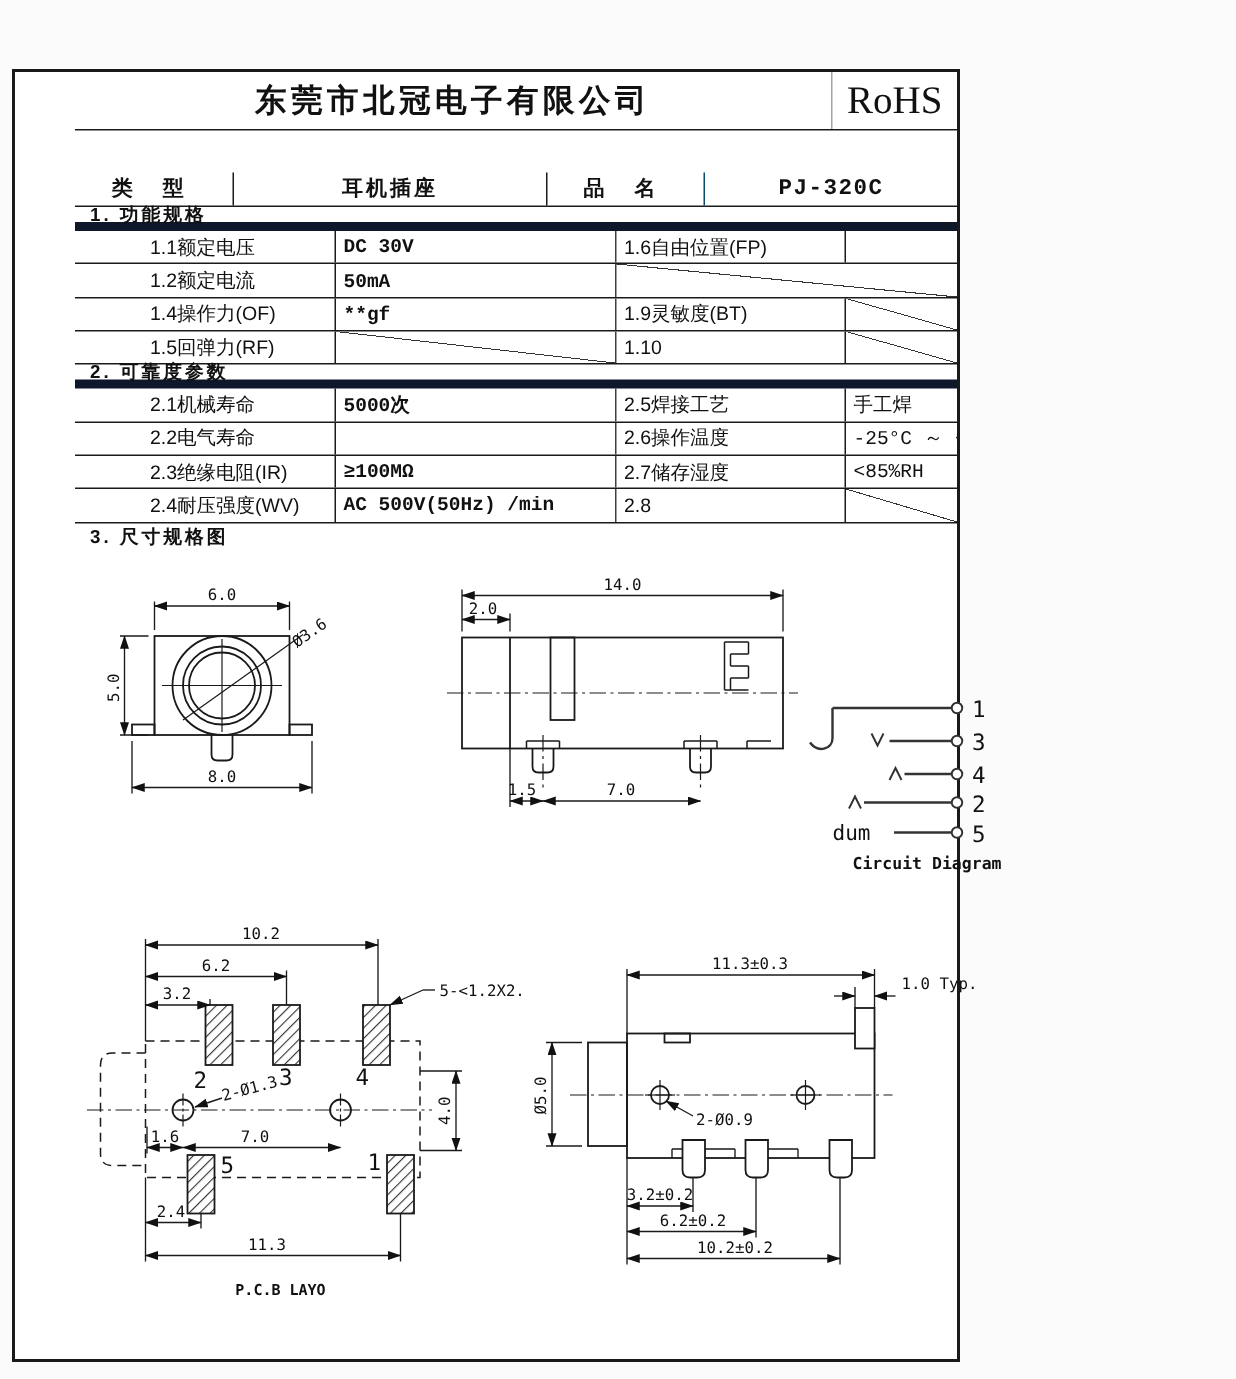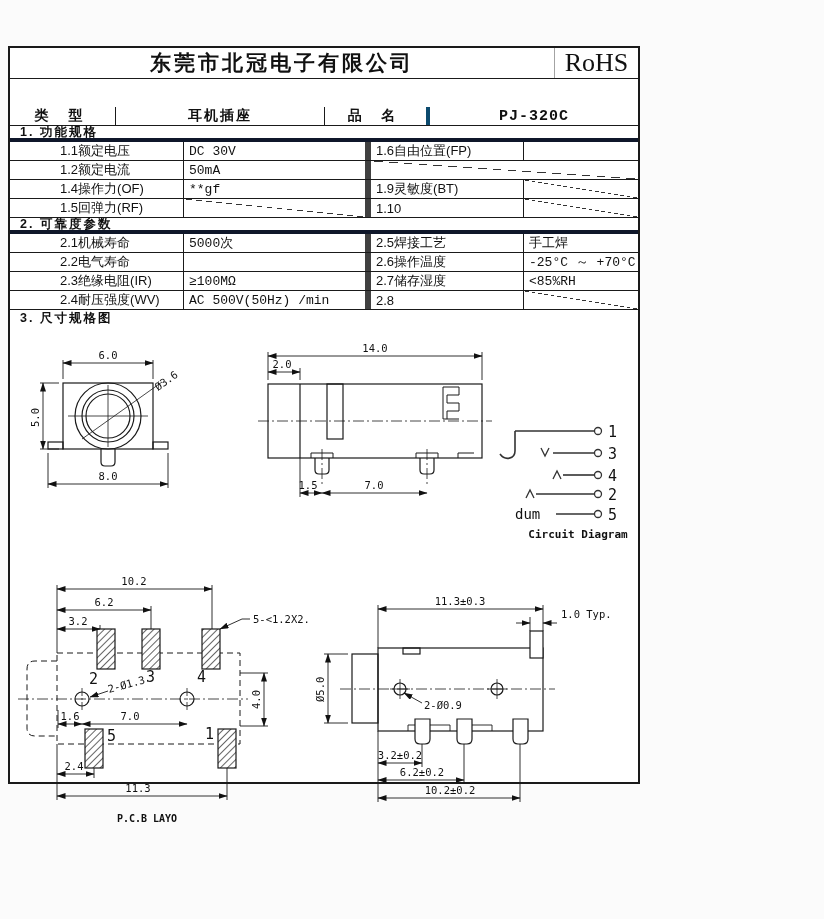--- a/index.html
+++ b/index.html
@@ -1,37 +1,37 @@
 <!DOCTYPE html>
 <html><head>
 <meta charset="utf-8">
 <style>
   * { margin:0; padding:0; box-sizing:border-box; }
   html,body { width:824px; height:919px; }
   body { background:#f7f7f7; font-family:"Liberation Sans", sans-serif; color:#111; position:relative; }
   .page { position:absolute; inset:0; background:#fbfbfb; }
-  .doc { position:absolute; left:8px; top:46px; width:632px; height:738px;
-         background:#fff; border:2px solid #1a1a1a; display:flex; flex-direction:column; }
+  .doc { position:absolute; left:8px; top:46px; width:632px; height:862px;
+         background:#fff; border:2px solid #1a1a1a; display:flex; flex-direction:column;padding-left:40px; }
   .hdr-row { height:40px; display:flex; border-bottom:1px solid #1a1a1a; }
   .hdr-company { flex:1; display:flex; align-items:center; justify-content:center;
                  font-size:21px; font-weight:bold; letter-spacing:3px; }
   .hdr-rohs { width:84px; border-left:1px solid #a3a3a3; display:flex; align-items:center; justify-content:center;
               font-family:"Liberation Serif", serif; font-size:26px; }
   .type-row { height:24px; display:flex; border-bottom:1px solid #1a1a1a;margin-top:28px; }
   .type-row .c { display:flex; align-items:center; justify-content:center; font-size:14px; font-weight:bold; }
   .type-row .c1 { width:106px; border-right:1px solid #1a1a1a; letter-spacing:8px; }
   .type-row .c2 { width:209px; border-right:1px solid #1a1a1a; letter-spacing:2px; }
-  .type-row .c3 { width:105px; border-right:4px solid #0c4a6e; letter-spacing:8px;font-family:Liberation Serif, serif; }
+  .type-row .c3 { width:105px; border-right:1px solid #0c4a6e; letter-spacing:8px; }
   .type-row .c4 { flex:1; font-family:"Liberation Mono", monospace; font-size:15px; font-weight:600; letter-spacing:1px; }
-  .sec-title { height:16px; border-bottom:4px solid #0f172a; font-size:12.5px; font-weight:bold;
+  .sec-title { height:16px; border-bottom:6px solid #0f172a; font-size:12.5px; font-weight:bold;
                display:flex; align-items:center; padding-left:10px; letter-spacing:2px; }
   .row { height:23px; display:flex; border-bottom:1px solid #1a1a1a; font-size:13px; }
   .row .c { display:flex; align-items:center; padding-left:5px; overflow:hidden; white-space:nowrap; }
   .row .lab  { width:129px; border-right:1px solid #1a1a1a;margin-left:45px; }
-  .row .val  { width:187px; border-right:6px solid #404040; font-family:"Liberation Mono", monospace; font-weight:400; font-size:13px; }
+  .row .val  { width:187px; border-right:1px solid #404040; font-family:"Liberation Mono", monospace; font-weight:700; font-size:13px; }
   .row .lab2 { width:153px; border-right:1px solid #1a1a1a; }
   .row .val2 { flex:1; font-family:"Liberation Mono", monospace; font-weight:400; font-size:13px; }
   .slash { background:linear-gradient(to top right, transparent 49.2%, #333 49.2%, #333 50.8%, transparent 50.8%); }
   .drawing-area { flex:1; position:relative; }
   svg text { font-family:"DejaVu Sans Mono", monospace; fill:#111; }
   .dim { font-size:10.5px; }
   .big { font-size:15px; }
   .cap { font-size:11px; font-weight:bold; }
 </style>
 </head>

